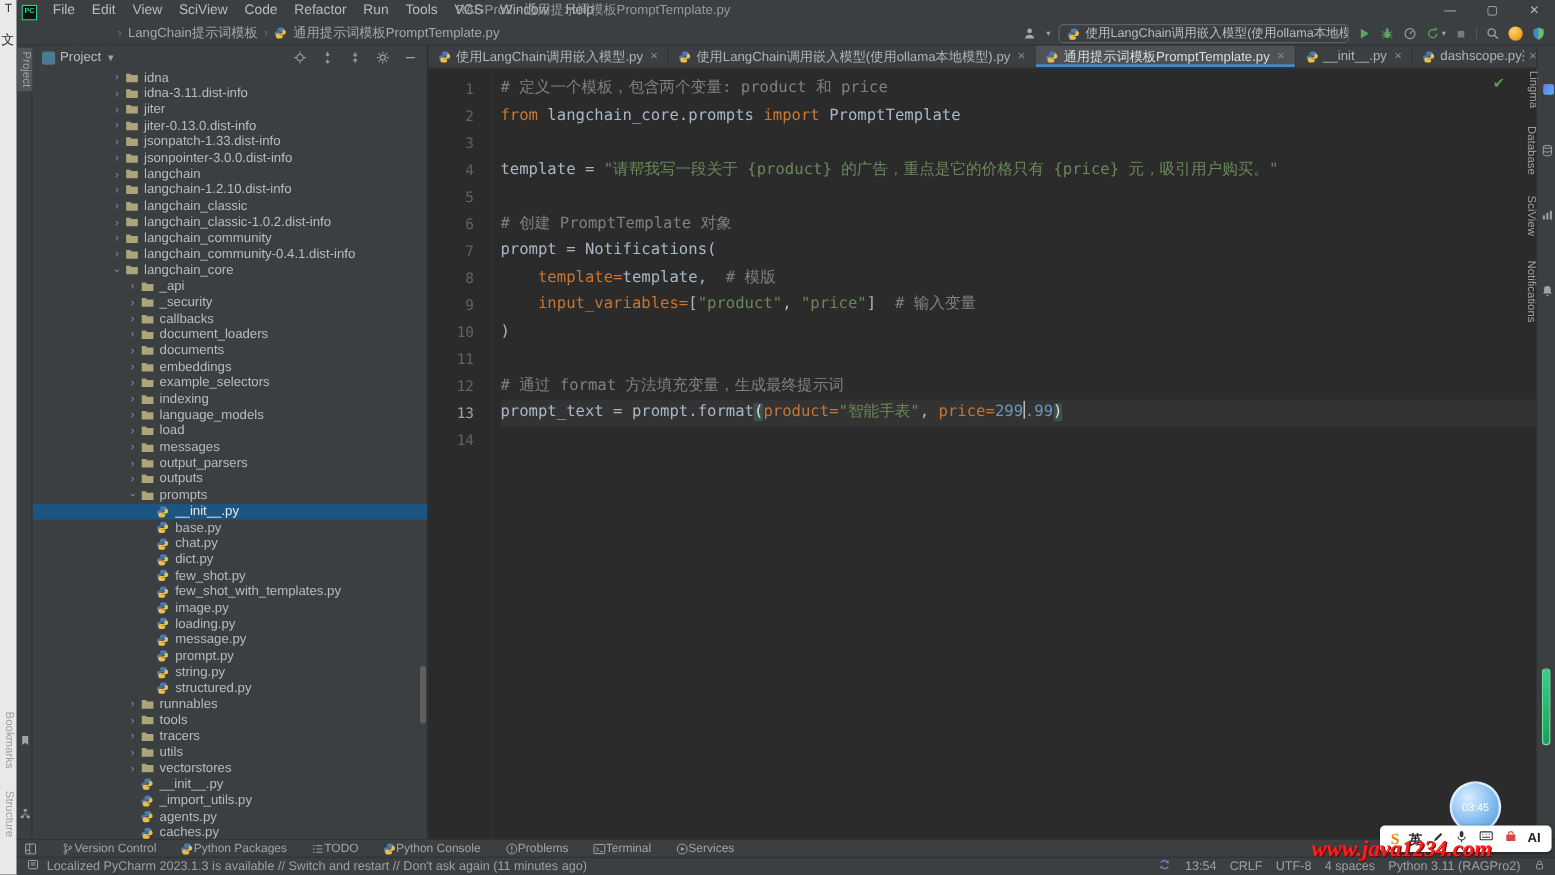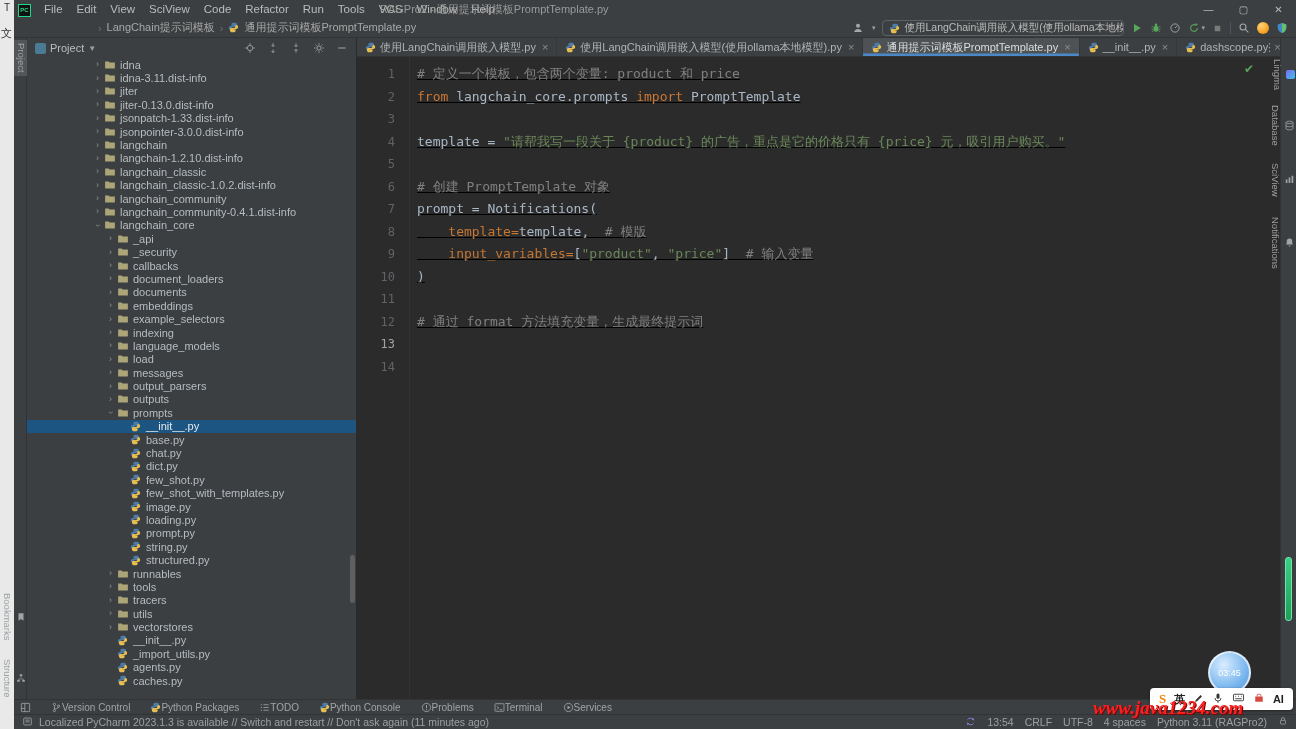--- a/index.html
+++ b/index.html
@@ -81,21 +81,21 @@
   .tab.active { background:#4e5254; color:#dadedf; box-shadow:inset 0 -2.5px 0 #4a88c7; }
   .tab-close { color:#8c8c8c; font-size:11px; margin-left:2px; }
   .tab-more { position:absolute; right:5px; top:0; line-height:19px; color:#9da0a3; font-size:11px; }
   .code-wrap { position:absolute; top:19px; left:0; right:0; bottom:0;
     font-family:"DejaVu Sans Mono",monospace; font-size:13px; }
   .gutter { position:absolute; left:0; top:0; bottom:0; width:53px; padding-top:6px;
     border-right:1px solid #313335; }
   .ln { height:22.5px; line-height:22.5px; text-align:right; padding-right:14px;
     color:#606366; font-size:12px; }
   .ln.current { color:#a3a3a3; }
-  .code { position:absolute; left:54px; right:0; top:0; bottom:0; padding:6px 0 0 6px;text-decoration:underline; }
+  .code { position:absolute; left:54px; right:0; top:0; bottom:0; padding:6px 0 0 6px; }
   .cl { height:22.5px; line-height:22.5px; white-space:pre; color:#a9b7c6; }
   .cl.current { background:rgba(255,255,255,.04); }
   .cm { color:#808080; } .kw { color:#cc7832; } .str { color:#6a8759; }
   .par { color:#c57633; } .num { color:#6897bb; } .pl { color:#a9b7c6; }
   .hlp { background:#3b514d; color:#dcdcdc; }
   .caret { display:inline-block; width:1.5px; height:15px; background:#dcdcdc; vertical-align:-2px; }
   .editor-check { position:absolute; top:24px; right:26px; color:#5ba35b; font-size:12px; }
 
   
   .right-stripe { position:absolute; top:38px; right:0; width:16px; bottom:30px;
@@ -617,20 +617,29 @@
             </span>
             <span>loading.py</span>
           </div>
           <div class="tree-row" style="padding-left: 103px;">
             <span class="t-icon">
               <svg viewBox="0 0 16 16" width="11" height="11">
                 <path fill="#4e7ca6" d="M7.9 1.2c-1.9 0-3 .9-3 2.2v1.9h3.2v.6H3.9c-1.5 0-2.7 1.1-2.7 2.9 0 1.8 1.2 3 2.7 3h1.2V9.9c0-1.4 1.2-2.6 2.7-2.6h3.3c1.2 0 2-.9 2-2.1V3.4c0-1.3-1.3-2.2-3.2-2.2z"></path>
                 <path fill="#e8bf4e" d="M8.1 14.8c1.9 0 3-.9 3-2.2v-1.9H7.9v-.6h4.2c1.5 0 2.7-1.1 2.7-2.9 0-1.8-1.2-3-2.7-3h-1.2v1.9c0 1.4-1.2 2.6-2.7 2.6H4.9c-1.2 0-2 .9-2 2.1v1.8c0 1.3 1.3 2.2 3.2 2.2z"></path>
               </svg>
             </span>
+            <span>message.py</span>
+          </div>
+          <div class="tree-row" style="padding-left: 103px;">
+            <span class="t-icon">
+              <svg viewBox="0 0 16 16" width="11" height="11">
+                <path fill="#4e7ca6" d="M7.9 1.2c-1.9 0-3 .9-3 2.2v1.9h3.2v.6H3.9c-1.5 0-2.7 1.1-2.7 2.9 0 1.8 1.2 3 2.7 3h1.2V9.9c0-1.4 1.2-2.6 2.7-2.6h3.3c1.2 0 2-.9 2-2.1V3.4c0-1.3-1.3-2.2-3.2-2.2z"></path>
+                <path fill="#e8bf4e" d="M8.1 14.8c1.9 0 3-.9 3-2.2v-1.9H7.9v-.6h4.2c1.5 0 2.7-1.1 2.7-2.9 0-1.8-1.2-3-2.7-3h-1.2v1.9c0 1.4-1.2 2.6-2.7 2.6H4.9c-1.2 0-2 .9-2 2.1v1.8c0 1.3 1.3 2.2 3.2 2.2z"></path>
+              </svg>
+            </span>
             <span>prompt.py</span>
           </div>
           <div class="tree-row" style="padding-left: 103px;">
             <span class="t-icon">
               <svg viewBox="0 0 16 16" width="11" height="11">
                 <path fill="#4e7ca6" d="M7.9 1.2c-1.9 0-3 .9-3 2.2v1.9h3.2v.6H3.9c-1.5 0-2.7 1.1-2.7 2.9 0 1.8 1.2 3 2.7 3h1.2V9.9c0-1.4 1.2-2.6 2.7-2.6h3.3c1.2 0 2-.9 2-2.1V3.4c0-1.3-1.3-2.2-3.2-2.2z"></path>
                 <path fill="#e8bf4e" d="M8.1 14.8c1.9 0 3-.9 3-2.2v-1.9H7.9v-.6h4.2c1.5 0 2.7-1.1 2.7-2.9 0-1.8-1.2-3-2.7-3h-1.2v1.9c0 1.4-1.2 2.6-2.7 2.6H4.9c-1.2 0-2 .9-2 2.1v1.8c0 1.3 1.3 2.2 3.2 2.2z"></path>
               </svg>
             </span>
             <span>string.py</span>
@@ -806,20 +815,21 @@
             <div class="cl"></div>
             <div class="cl"><span class="pl">template = </span><span class="str">"请帮我写一段关于 {product} 的广告，重点是它的价格只有 {price} 元，吸引用户购买。"</span></div>
             <div class="cl"></div>
             <div class="cl"><span class="cm"># 创建 PromptTemplate 对象</span></div>
             <div class="cl"><span class="pl">prompt = Notifications(</span></div>
             <div class="cl"><span class="pl">    </span><span class="par">template=</span><span class="pl">template,  </span><span class="cm"># 模版</span></div>
             <div class="cl"><span class="pl">    </span><span class="par">input_variables=</span><span class="pl">[</span><span class="str">"product"</span><span class="pl">, </span><span class="str">"price"</span><span class="pl">]  </span><span class="cm"># 输入变量</span></div>
             <div class="cl"><span class="pl">)</span></div>
             <div class="cl"></div>
             <div class="cl"><span class="cm"># 通过 format 方法填充变量，生成最终提示词</span></div>
+            <div class="cl current"><span class="pl">prompt_text = prompt.format</span><span class="hlp">(</span><span class="par">product=</span><span class="str">"智能手表"</span><span class="pl">, </span><span class="par">price=</span><span class="num">299</span><span class="caret"></span><span class="num">.99</span><span class="hlp">)</span></div>
             <div class="cl"></div>
           </div>
       </div>
       <div class="editor-check">✔</div>
     </div>
 
     <div class="right-stripe" id="right-stripe">
       <div class="green-bar"></div>
     <div class="v-label rs-lingma">
           <span class="sicon" style="display: inline-flex; align-items: center;">

